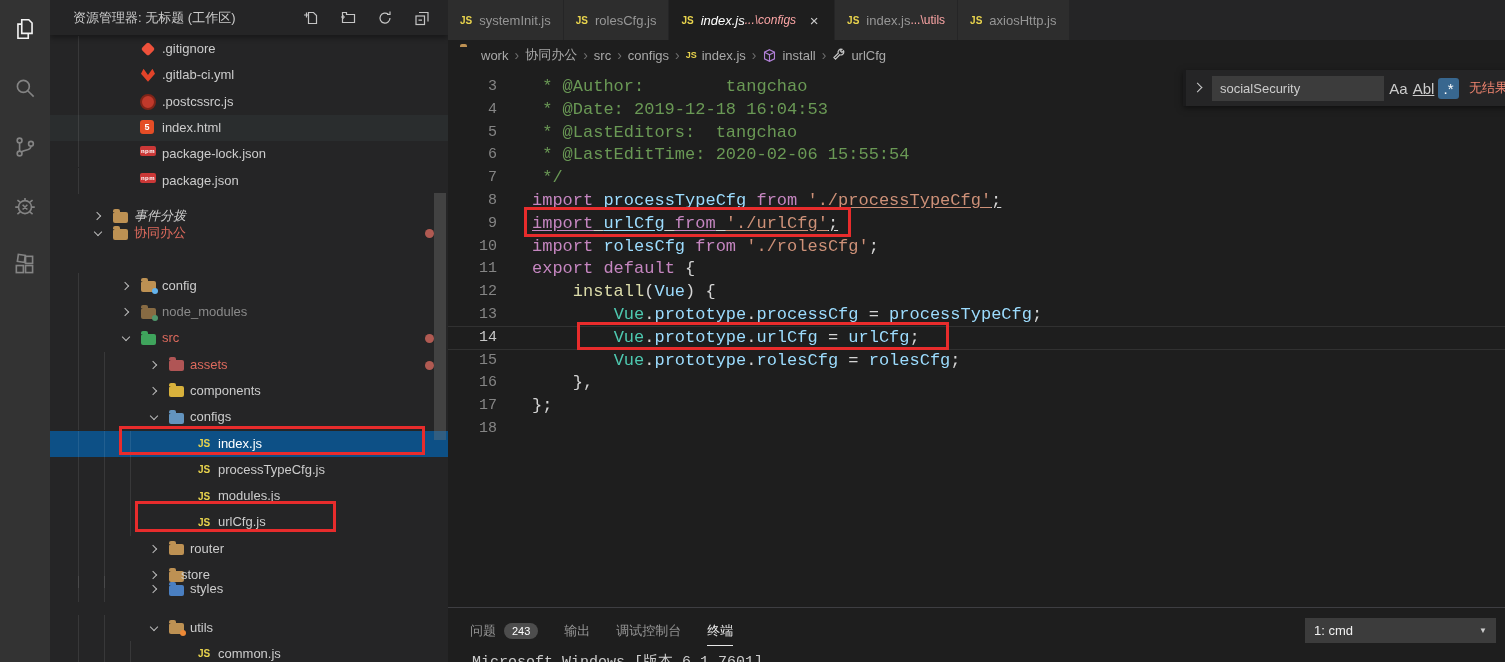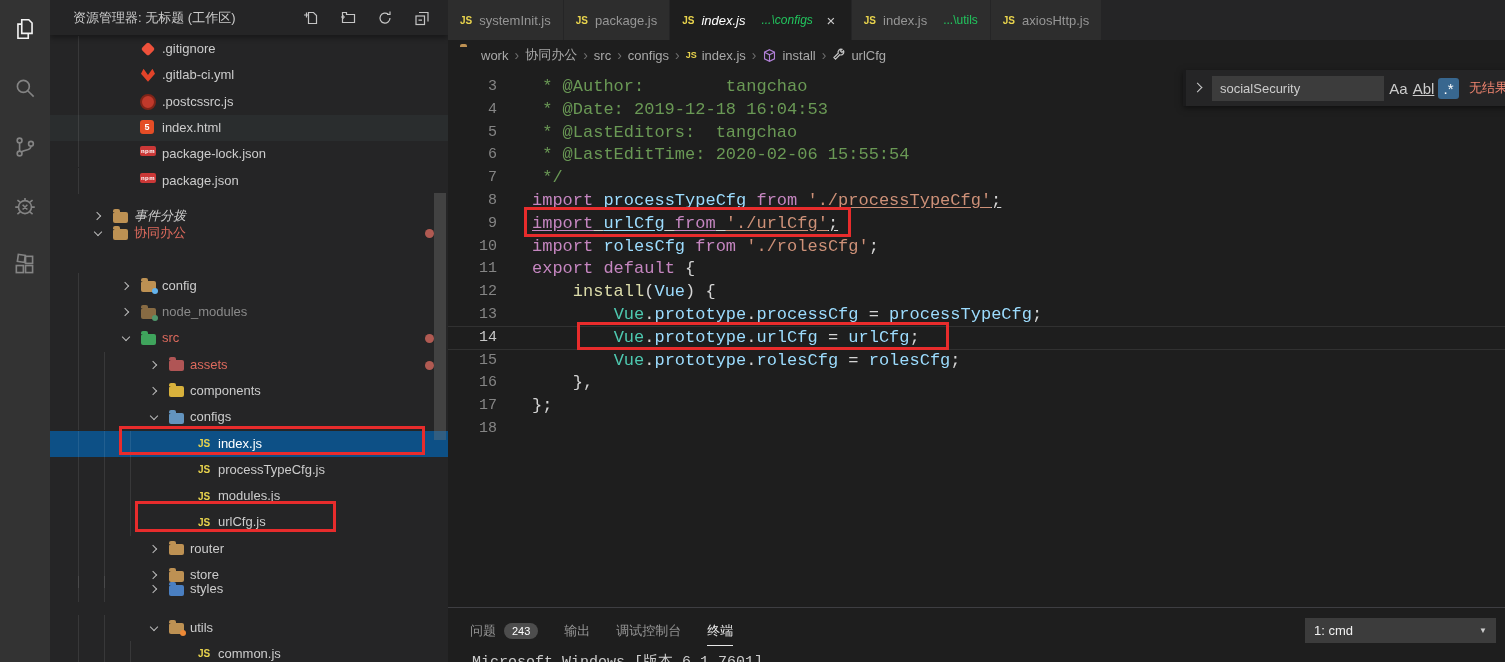--- a/index.html
+++ b/index.html
@@ -65,21 +65,21 @@
 
   
   .editor{position:absolute;left:448px;top:0;width:1057px;height:662px;background:#1e1e1e}
 
   .tabbar{position:absolute;left:0;top:0;right:0;height:40px;background:#252526;display:flex}
   .tab{height:40px;display:flex;align-items:center;padding:0 12px;background:#2d2d2d;
     border-right:1px solid #252526;color:#969696;cursor:pointer;white-space:nowrap}
   .tab.active{background:#1e1e1e;color:#ffffff}
   .tab .jsbadge{color:#e9d44d;font-weight:700;font-size:10px;margin-right:7px}
   .tab.italic .tab-label,.tab.italic .tab-suffix{font-style:italic}
-  .tab-suffix{color:#22c55e;margin-left:16px;font-size:12px}
+  .tab-suffix{color:#fca5a5;margin-left:0;font-size:12px}
   .tab-close{margin-left:10px;width:16px;text-align:center;color:#cccccc;font-size:15px;cursor:pointer}
   .tab-close::before{content:"×"}
 
   .breadcrumb{position:absolute;left:0;top:40px;right:0;height:30px;display:flex;align-items:center;
     padding-left:12px;color:#a9a9a9;font-size:13px;background:#1e1e1e;white-space:nowrap}
   .bc-item{display:flex;align-items:center;gap:5px;cursor:pointer}
   .bc-sep{margin:0 6px;color:#6e6e6e}
   .bc-sep::before{content:"›";font-size:14px}
   .bc-folder{display:inline-block}
   .bc-js{color:#e9d44d;font-weight:700;font-size:9px}
@@ -326,21 +326,21 @@
         </span>
         <span class="tlabel" style="left: 140px;">router</span>
       </div>
       <div class="trow" style="top: 527px;">
         <span class="tguide" style="left: 28px;"></span>
         <span class="tguide" style="left: 54px;"></span>
         <span class="tarrow right" style="left: 100px;"></span>
         <span class="fi fi-folder" style="left: 118px;">
           <span class="folder"></span>
         </span>
-        <span class="tlabel" style="left: 140px;">store</span>
+        <span class="tlabel" style="left: 131px;">store</span>
       </div>
       <div class="trow" style="top: 541px; padding-left: 40px;">
         <span class="tguide" style="left: 28px;"></span>
         <span class="tguide" style="left: 54px;"></span>
         <span class="tarrow right" style="left: 100px;"></span>
         <span class="fi fi-folder-styles" style="left: 118px;">
           <span class="folder"></span>
         </span>
         <span class="tlabel" style="left: 140px;">styles</span>
       </div>
@@ -365,21 +365,21 @@
 </div>
 
 <div class="editor">
   <div class="tabbar" id="tabbar">
       <div class="tab">
         <span class="jsbadge">JS</span>
         <span class="tab-label">systemInit.js</span>
       </div>
       <div class="tab">
         <span class="jsbadge">JS</span>
-        <span class="tab-label">package.js</span>
+        <span class="tab-label">rolesCfg.js</span>
       </div>
       <div class="tab active italic">
         <span class="jsbadge">JS</span>
         <span class="tab-label">index.js</span>
         <span class="tab-suffix">...\configs</span>
         <span class="tab-close"></span>
       </div>
       <div class="tab">
         <span class="jsbadge">JS</span>
         <span class="tab-label">index.js</span>

